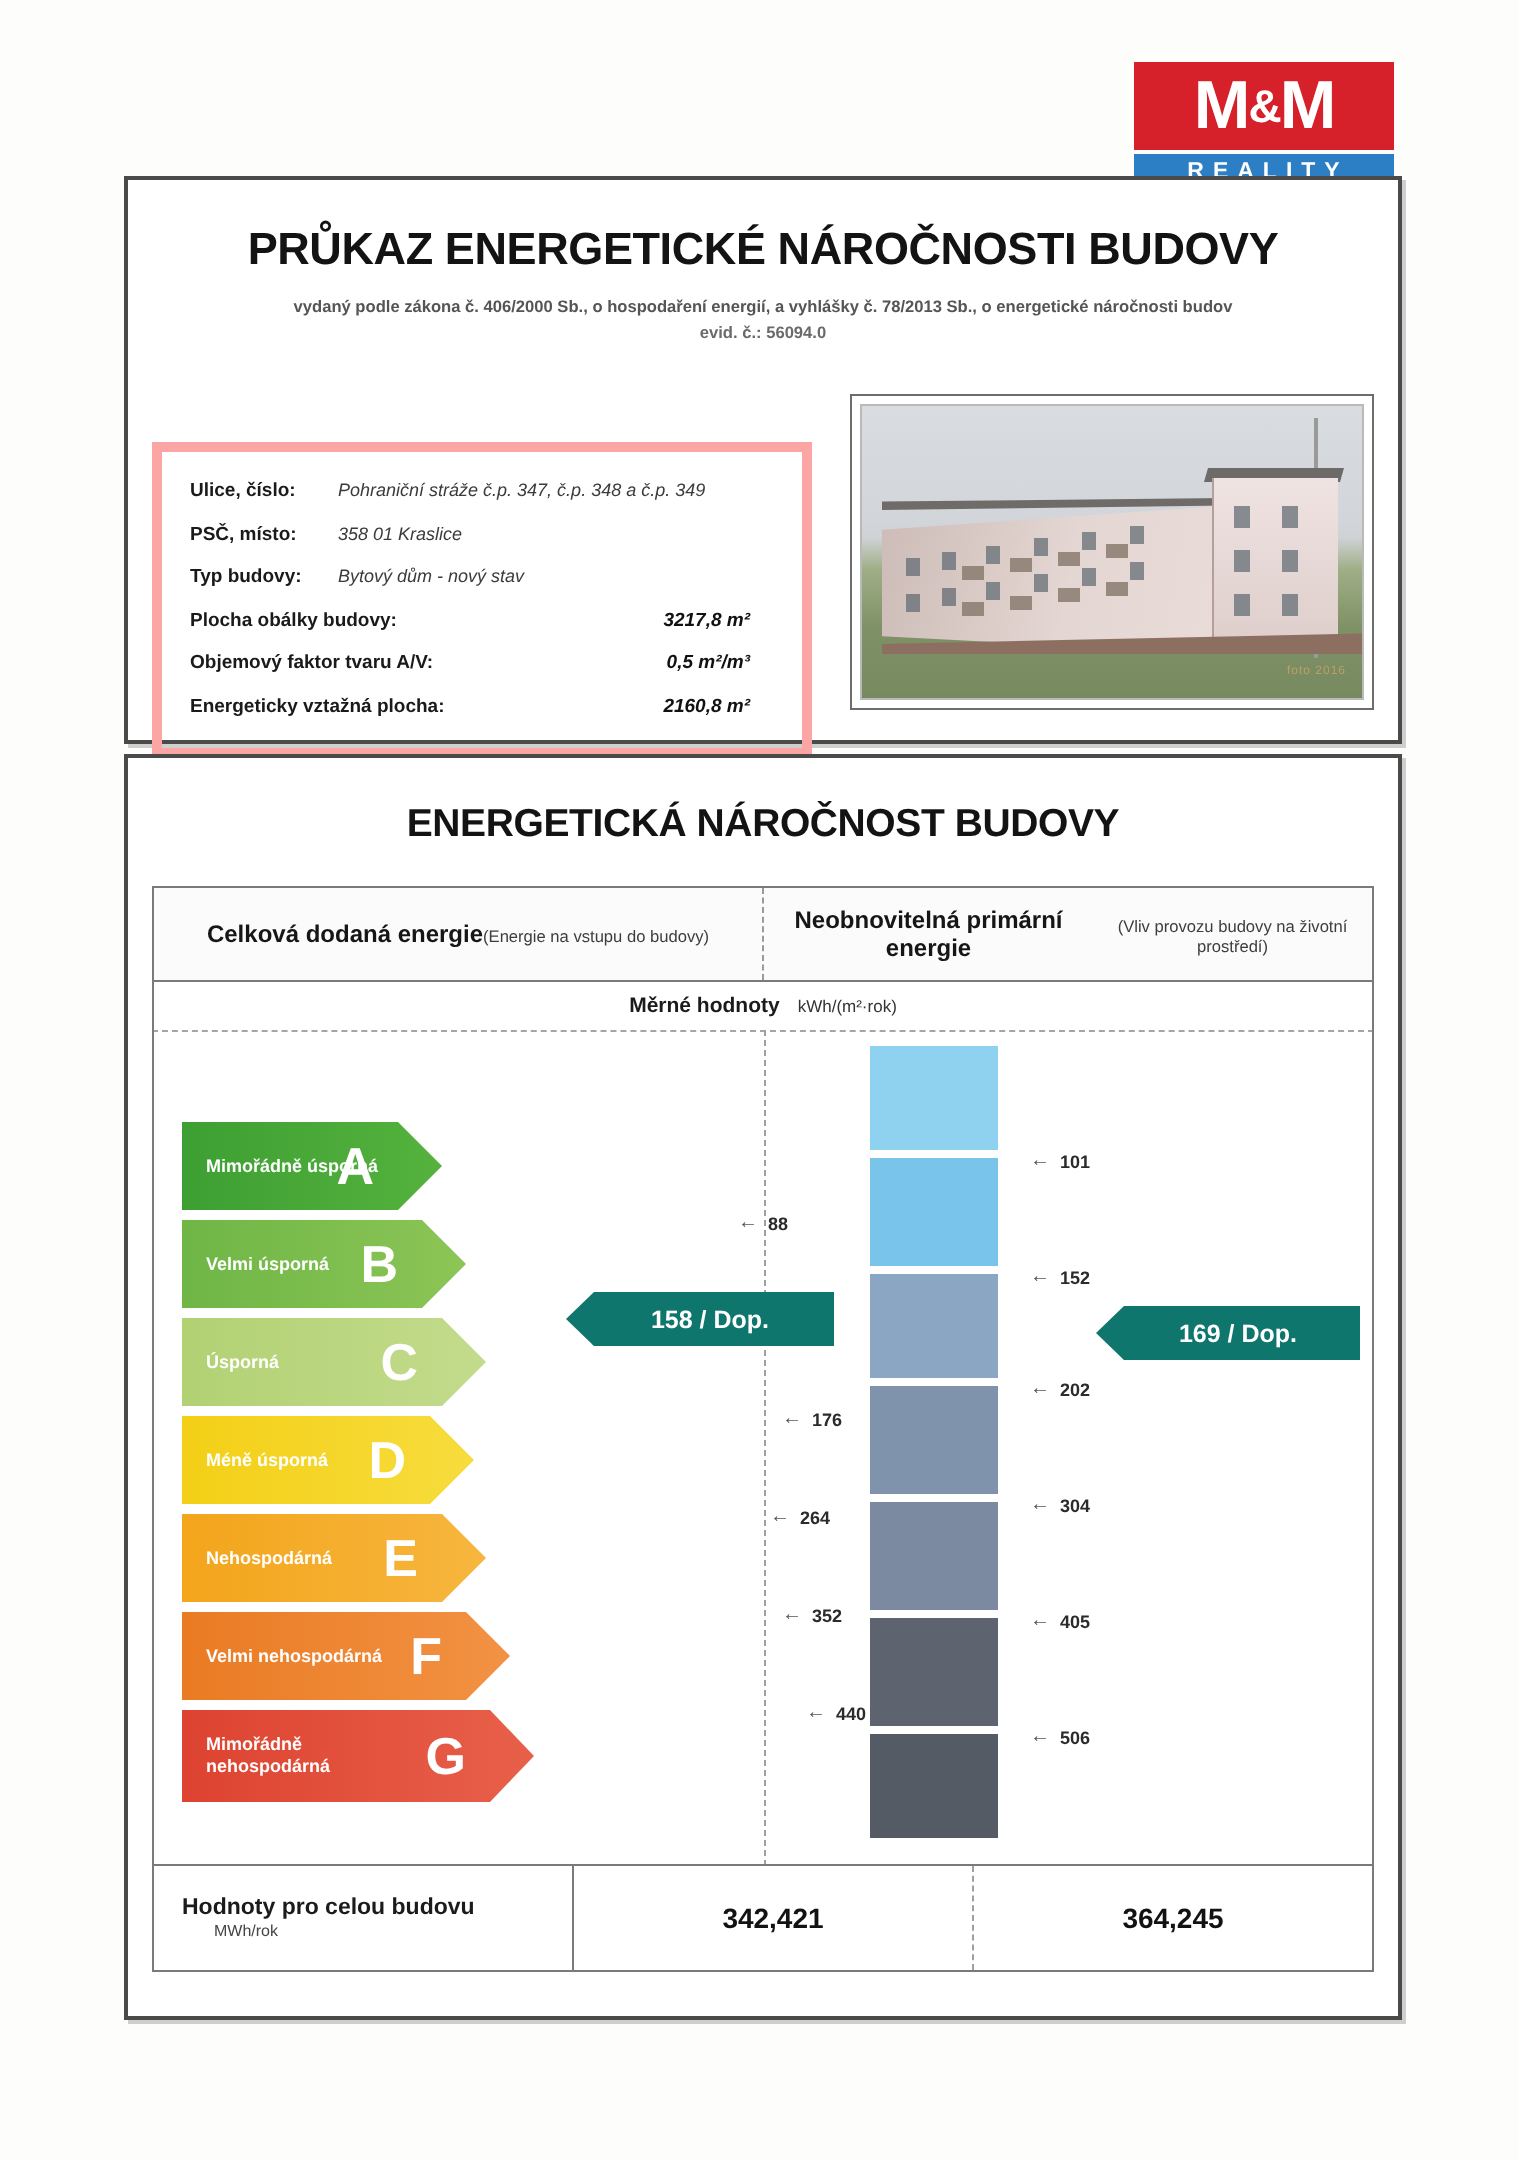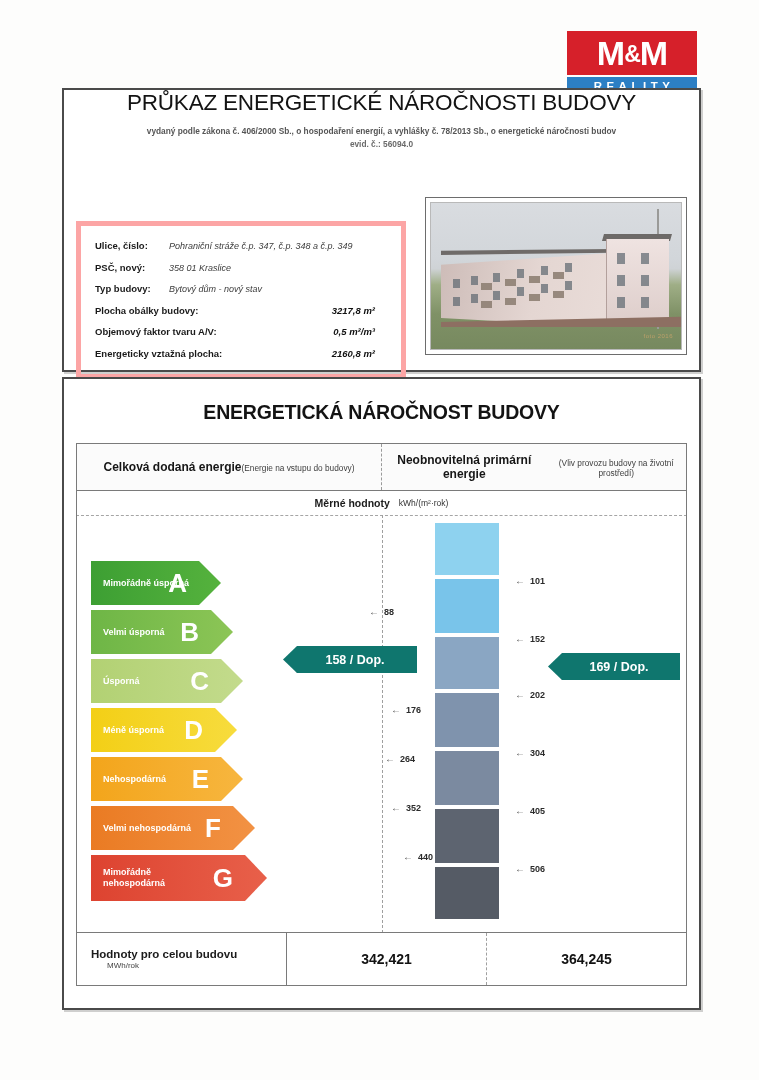--- a/index.html
+++ b/index.html
@@ -34,22 +34,22 @@
   .panel{
     position:absolute; left:62px; width:635px;
     border:2px solid #4a4a4a; background:#ffffff;
     box-shadow:2px 2px 0 rgba(120,120,120,.35);
   }
   #panel-head{ top:88px; height:280px; }
   #panel-energy{ top:377px; height:629px; }
 
   
   #doc-title{
-    text-align:center; font-size:22.5px; font-weight:normal;
-    letter-spacing:-.2px; color:#131313;
+    text-align:center; font-size:22.5px; font-weight:bold;
+    letter-spacing:-.2px; margin-top:22px; color:#131313;
   }
   #doc-subtitle{
     text-align:center; font-size:8.3px; font-weight:bold;
     color:#555; margin-top:9px; line-height:13px;
     padding:0 26px;
   }
   #doc-evid{
     text-align:center; font-size:8.3px; font-weight:bold;
     color:#6a6a6a; margin-top:1px;
   }
@@ -237,21 +237,21 @@
   <div id="doc-subtitle">vydaný podle zákona č. 406/2000 Sb., o hospodaření energií, a vyhlášky č. 78/2013 Sb., o energetické náročnosti budov</div>
   <div id="doc-evid">evid. č.: 56094.0</div>
 
   <div id="info-wrap">
     <div id="info-box">
       <div class="info-row lv">
         <span class="info-label">Ulice, číslo:</span>
         <span class="info-value">Pohraniční stráže č.p. 347, č.p. 348 a č.p. 349</span>
       </div>
       <div class="info-row lv">
-        <span class="info-label">PSČ, nový:</span>
+        <span class="info-label">PSČ, místo:</span>
         <span class="info-value">358 01 Kraslice</span>
       </div>
       <div class="info-row lv">
         <span class="info-label">Typ budovy:</span>
         <span class="info-value">Bytový dům - nový stav</span>
       </div>
       <div class="info-row kv">
         <span class="info-label">Plocha obálky budovy:</span>
         <span class="info-value">3217,8 m²</span>
       </div>

